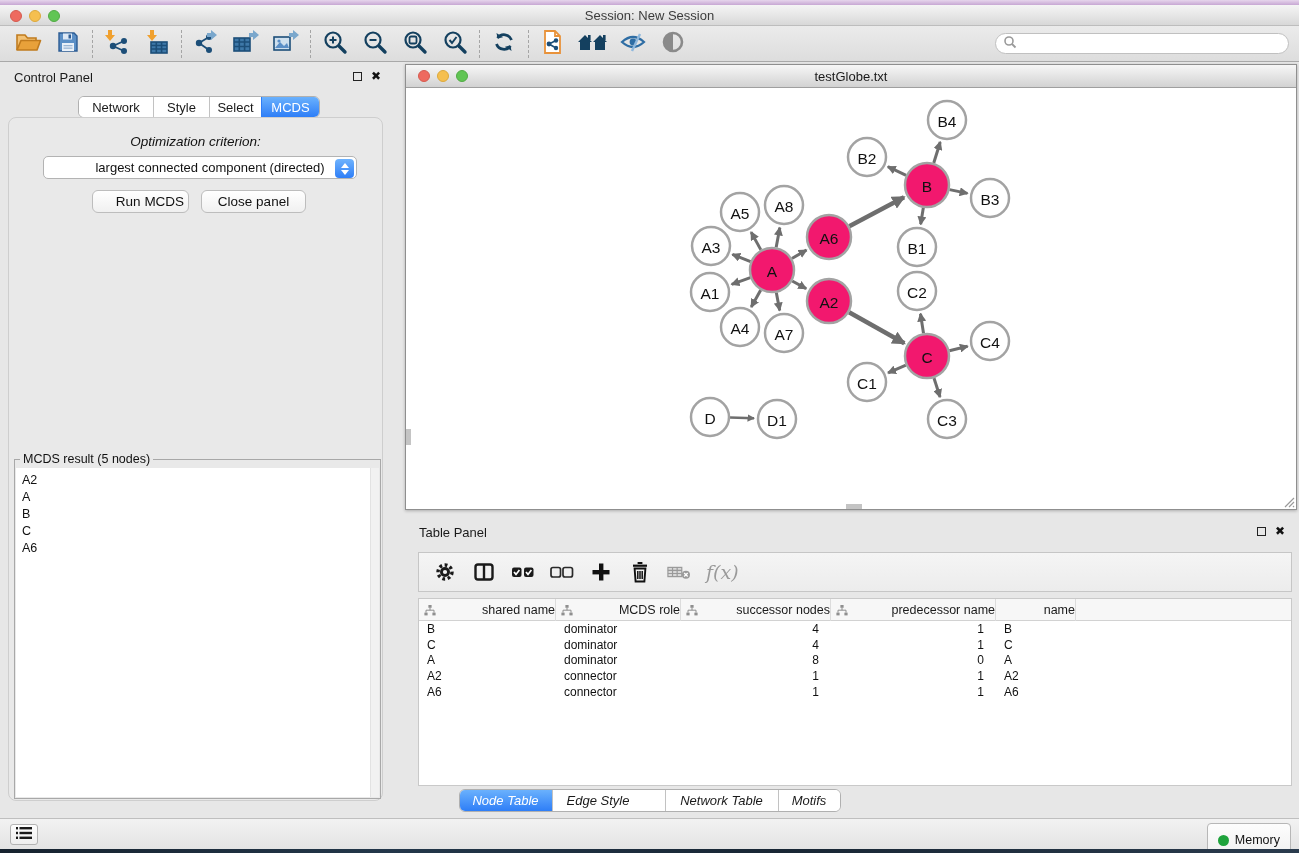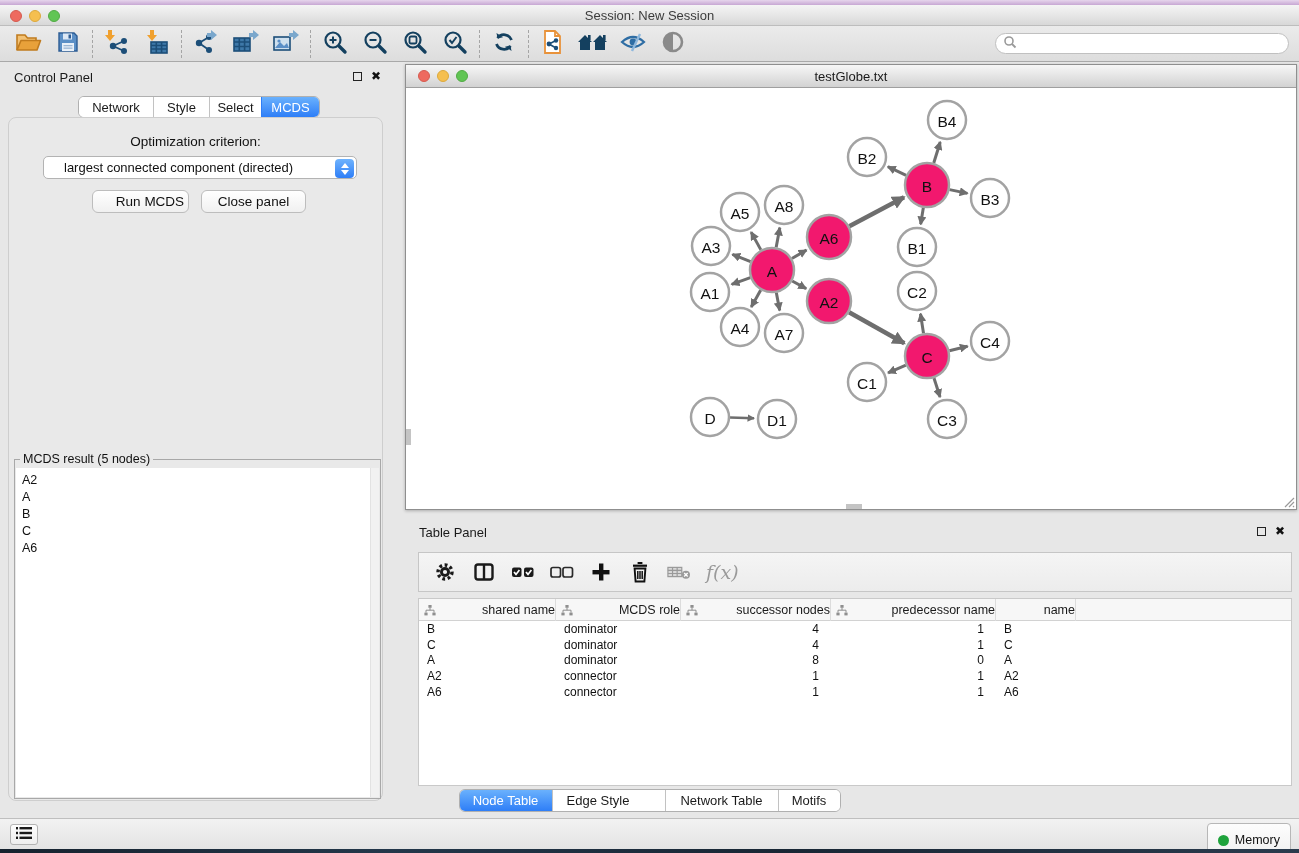--- a/index.html
+++ b/index.html
@@ -49,24 +49,24 @@
   .segbar { display:flex; height:22px; border:1px solid #b0b0b0; border-radius:6px;
     overflow:hidden; background:#fff; }
   .seg { display:flex; align-items:center; justify-content:center;
     font-size:13px; color:#1a1a1a; border-left:1px solid #c2c2c2; background:#fff; }
   .seg:first-child { border-left:none; }
   .seg-active { background:linear-gradient(#6ab1fd,#2e7ef7); color:#fff;
     border-left-color:#2e7ef7; }
 
   #cp-box { left:8px; top:117px; width:375px; height:684px;
     background:#e9e9e9; border:1px solid #cecece; border-radius:8px; }
-  #opt-label { left:0; top:134px; width:391px; text-align:center; font-size:13.5px; color:#111; }
+  #opt-label { left:0; top:134px; width:391px; text-align:center; font-size:13.5px; color:#111;font-style:italic; }
   #criterion { left:43px; top:156px; width:314px; height:23px; background:#fff;
     border:1px solid #b3b3b3; border-radius:5px; font-size:13px; color:#111;
-    display:flex; align-items:center; padding-left:20px; }
+    display:flex; align-items:center; padding-left:20px;justify-content:center; }
   #criterion .stepper { position:absolute; right:2px; top:2px; width:19px; height:19px;
     border-radius:4px; background:linear-gradient(#6fb3fd,#2e7ef7);
     display:flex; flex-direction:column; align-items:center; justify-content:center; gap:2px; }
   .chev { width:0; height:0; border-left:4px solid transparent; border-right:4px solid transparent; }
   .chev.up { border-bottom:5px solid #fff; }
   .chev.down { border-top:5px solid #fff; }
 
   .push-btn { position:absolute; height:23px; background:linear-gradient(#ffffff,#f0f0f0);
     border:1px solid #bdbdbd; border-radius:6px; font-size:13.5px; color:#111;
     display:flex; align-items:center; justify-content:center; }
@@ -109,21 +109,21 @@
     border-bottom:1px solid #d2d2d2; display:flex; }
   .th { height:22px; border-right:1px solid #dcdcdc; display:flex; align-items:center;
     justify-content:center; gap:5px; font-size:12.5px; color:#1a1a1a; }
   .th .tree-ic { position:absolute; left:5px; }
   .th-inner { position:relative; width:100%; height:100%; display:flex; align-items:center; justify-content:flex-end; gap:4px; }
   #tbl-body { position:absolute; left:0; top:22px; right:0; bottom:0; }
   .tr { display:flex; height:15.8px; align-items:center; }
   .td { font-size:12px; color:#111; overflow:hidden; white-space:nowrap; }
 
   
-  #tbl-tabs-wrap { left:0; top:789px; width:1299px; display:flex; justify-content:center; }
+  #tbl-tabs-wrap { left:0; top:789px; width:1299px; display:flex; justify-content:center;font-style:italic; }
   #tbl-tabs { height:23px; }
 
   
   #statusbar { left:0; top:818px; width:1299px; height:31px;
     background:linear-gradient(#f2f2f2,#e3e3e3); border-top:1px solid #bfbfbf; }
   #list-btn { position:absolute; left:10px; top:5px; width:28px; height:21px;
     background:linear-gradient(#fdfdfd,#eeeeee); border:1px solid #b3b3b3; border-radius:3px;
     display:flex; align-items:center; justify-content:center; }
   #memory-btn { position:absolute; right:8px; top:4px; height:22px; padding:16px 10px;
     background:linear-gradient(#fdfdfd,#f0f0f0); border:1px solid #b7b7b7; border-radius:4px;

